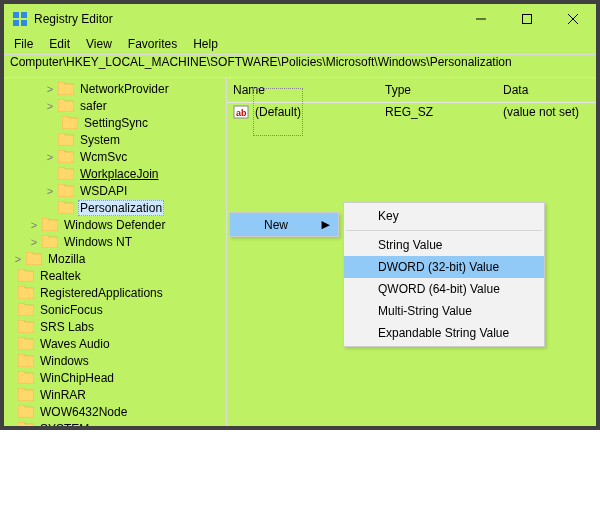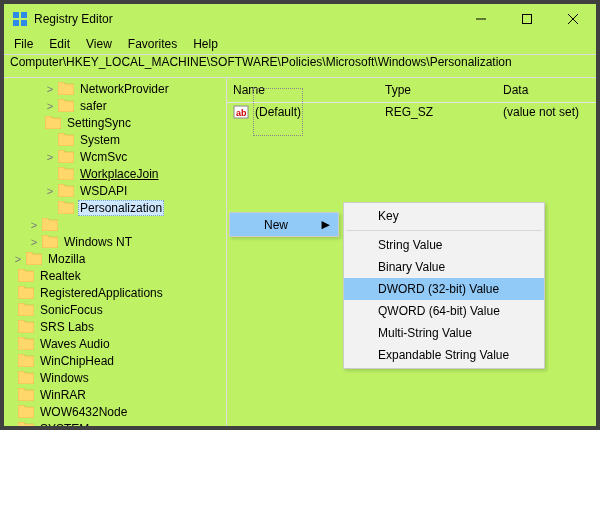--- a/index.html
+++ b/index.html
@@ -99,21 +99,21 @@
         </div>
         <div class="tree-item" style="padding-left: 40px;">
           <span class="twisty">&gt;</span>
           <span class="folder-icon">
             <svg width="16" height="13" viewBox="0 0 16 13">
               <path d="M0 2 L0 12 Q0 13 1 13 L15 13 Q16 13 16 12 L16 3 Q16 2 15 2 L7 2 L6 0 L1 0 Q0 0 0 1 Z" fill="#ffd76b" stroke="#d9a23e" stroke-width="0.5"></path>
             </svg>
           </span>
           <span class="lbl">safer</span>
         </div>
-        <div class="tree-item" style="padding-left: 27px;">
+        <div class="tree-item" style="padding-left: 44px;">
           <span class="twisty"></span>
           <span class="folder-icon">
             <svg width="16" height="13" viewBox="0 0 16 13">
               <path d="M0 2 L0 12 Q0 13 1 13 L15 13 Q16 13 16 12 L16 3 Q16 2 15 2 L7 2 L6 0 L1 0 Q0 0 0 1 Z" fill="#ffd76b" stroke="#d9a23e" stroke-width="0.5"></path>
             </svg>
           </span>
           <span class="lbl">SettingSync</span>
         </div>
         <div class="tree-item" style="padding-left: 40px;">
           <span class="twisty"></span>
@@ -160,20 +160,21 @@
           </span>
           <span class="lbl">Personalization</span>
         </div>
         <div class="tree-item" style="padding-left: 24px;">
           <span class="twisty">&gt;</span>
           <span class="folder-icon">
             <svg width="16" height="13" viewBox="0 0 16 13">
               <path d="M0 2 L0 12 Q0 13 1 13 L15 13 Q16 13 16 12 L16 3 Q16 2 15 2 L7 2 L6 0 L1 0 Q0 0 0 1 Z" fill="#ffd76b" stroke="#d9a23e" stroke-width="0.5"></path>
             </svg>
           </span>
+          <span class="lbl">Windows Defender</span>
         </div>
         <div class="tree-item" style="padding-left: 24px;">
           <span class="twisty">&gt;</span>
           <span class="folder-icon">
             <svg width="16" height="13" viewBox="0 0 16 13">
               <path d="M0 2 L0 12 Q0 13 1 13 L15 13 Q16 13 16 12 L16 3 Q16 2 15 2 L7 2 L6 0 L1 0 Q0 0 0 1 Z" fill="#ffd76b" stroke="#d9a23e" stroke-width="0.5"></path>
             </svg>
           </span>
           <span class="lbl">Windows NT</span>
         </div>
@@ -231,30 +232,30 @@
           </span>
           <span class="lbl">Waves Audio</span>
         </div>
         <div class="tree-item">
           <span class="twisty"></span>
           <span class="folder-icon">
             <svg width="16" height="13" viewBox="0 0 16 13">
               <path d="M0 2 L0 12 Q0 13 1 13 L15 13 Q16 13 16 12 L16 3 Q16 2 15 2 L7 2 L6 0 L1 0 Q0 0 0 1 Z" fill="#ffd76b" stroke="#d9a23e" stroke-width="0.5"></path>
             </svg>
           </span>
+          <span class="lbl">Windows</span>
+        </div>
+        <div class="tree-item">
+          <span class="twisty"></span>
+          <span class="folder-icon">
+            <svg width="16" height="13" viewBox="0 0 16 13">
+              <path d="M0 2 L0 12 Q0 13 1 13 L15 13 Q16 13 16 12 L16 3 Q16 2 15 2 L7 2 L6 0 L1 0 Q0 0 0 1 Z" fill="#ffd76b" stroke="#d9a23e" stroke-width="0.5"></path>
+            </svg>
+          </span>
           <span class="lbl">WinChipHead</span>
-        </div>
-        <div class="tree-item">
-          <span class="twisty"></span>
-          <span class="folder-icon">
-            <svg width="16" height="13" viewBox="0 0 16 13">
-              <path d="M0 2 L0 12 Q0 13 1 13 L15 13 Q16 13 16 12 L16 3 Q16 2 15 2 L7 2 L6 0 L1 0 Q0 0 0 1 Z" fill="#ffd76b" stroke="#d9a23e" stroke-width="0.5"></path>
-            </svg>
-          </span>
-          <span class="lbl">Windows</span>
         </div>
         <div class="tree-item">
           <span class="twisty"></span>
           <span class="folder-icon">
             <svg width="16" height="13" viewBox="0 0 16 13">
               <path d="M0 2 L0 12 Q0 13 1 13 L15 13 Q16 13 16 12 L16 3 Q16 2 15 2 L7 2 L6 0 L1 0 Q0 0 0 1 Z" fill="#ffd76b" stroke="#d9a23e" stroke-width="0.5"></path>
             </svg>
           </span>
           <span class="lbl">WinRAR</span>
         </div>
@@ -320,21 +321,20 @@
           <div class="row-ctx hl">
             <span>New</span>
             <span class="arrow">▶</span>
           </div>
         </div>
 
         <div class="context-menu" id="ctx-menu">
             <div class="mi">Key</div>
             <div class="sep"></div>
             <div class="mi">String Value</div>
-            <div class="mi">Binary Value</div>
             <div class="mi hl">DWORD (32-bit) Value</div>
             <div class="mi">QWORD (64-bit) Value</div>
             <div class="mi">Multi-String Value</div>
             <div class="mi">Expandable String Value</div>
           </div>
       </div>
     </div>
   </div>
 
 </div>

